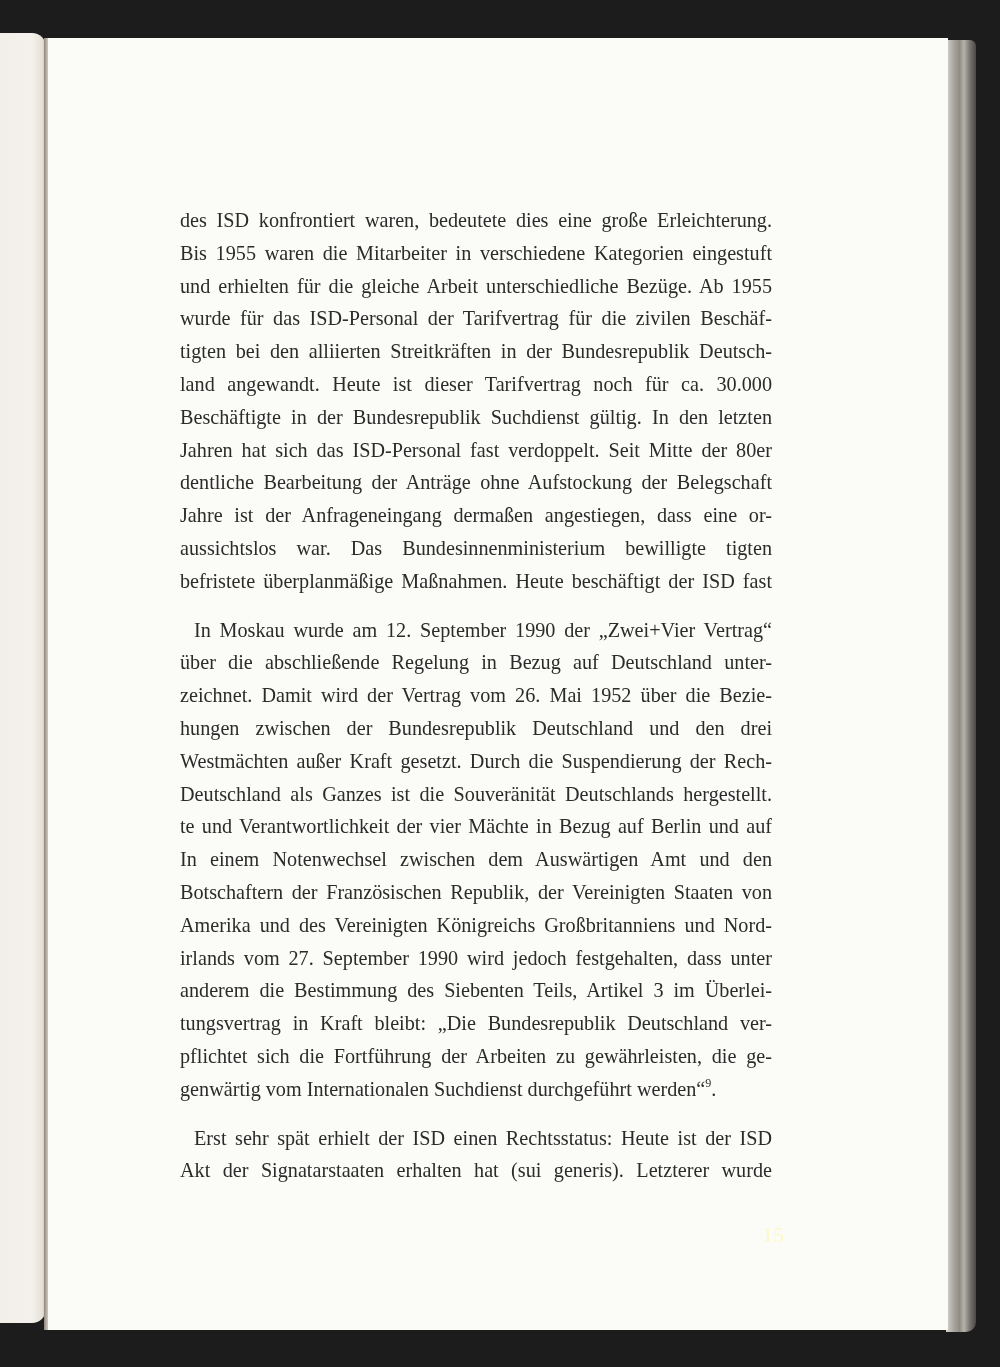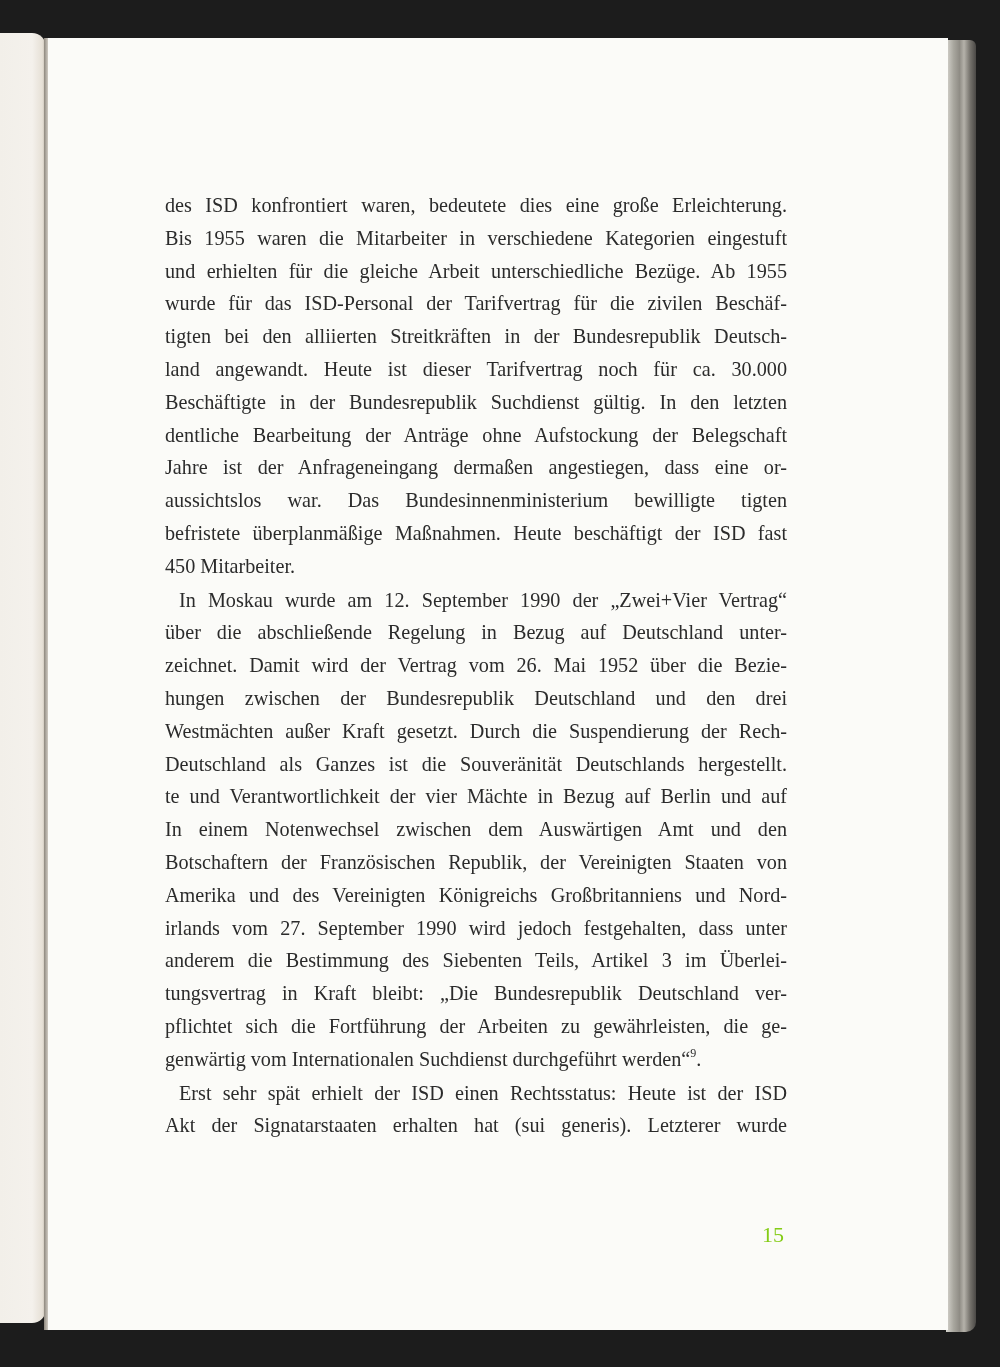--- a/index.html
+++ b/index.html
@@ -31,56 +31,56 @@
     }
     .right-page {
       position: absolute; left: 48px; top: 38px; width: 900px; height: 1292px;
       background: #fbfbf8;
     }
     .text-block {
       position: absolute; left: 164px; top: 188px; width: 624px;
       font-size: 20.2px; line-height: 32.8px; color: #2b2b2b;
       text-align: justify;
     }
-    .text-block p { margin: 1px; }
+    .text-block p { margin: 16px; }
     .line {
       display: block; text-align: justify; text-align-last: justify;
       white-space: nowrap; overflow: visible; height: 32.8px;
     }
     .line.last { text-align-last: left; }
     .indent { padding-left: 14px; }
     sup { font-size: 12px; line-height: 0; vertical-align: 9px; }
     .page-number {
       position: absolute; left: 762px; top: 1222px;
-      font-size: 22px; color: #84cc16;
+      font-size: 22px; color: #fef9c3;
     }
   </style>
 </head>
 <body>
 
 <div class="bg-noise"></div>
 <div class="left-page"></div>
 <div class="page-stack"></div>
 <div class="right-page"></div>
 <div class="spine"></div>
 
 <div class="text-block">
   <p>
     <span class="line">des ISD konfrontiert waren, bedeutete dies eine große Erleichterung.</span>
     <span class="line">Bis 1955 waren die Mitarbeiter in verschiedene Kategorien eingestuft</span>
     <span class="line">und erhielten für die gleiche Arbeit unterschiedliche Bezüge. Ab 1955</span>
     <span class="line">wurde für das ISD-Personal der Tarifvertrag für die zivilen Beschäf-</span>
     <span class="line">tigten bei den alliierten Streitkräften in der Bundesrepublik Deutsch-</span>
     <span class="line">land angewandt. Heute ist dieser Tarifvertrag noch für ca. 30.000</span>
     <span class="line">Beschäftigte in der Bundesrepublik Suchdienst gültig. In den letzten</span>
+    <span class="line">Jahren hat sich das ISD-Personal fast verdoppelt. Seit Mitte der 80er</span>
     <span class="line">dentliche Bearbeitung der Anträge ohne Aufstockung der Belegschaft</span>
     <span class="line">Jahre ist der Anfrageneingang dermaßen angestiegen, dass eine or-</span>
     <span class="line">aussichtslos war. Das Bundesinnenministerium bewilligte tigten</span>
     <span class="line">befristete überplanmäßige Maßnahmen. Heute beschäftigt der ISD fast</span>
-    <span class="line last">450 Mitarbeiter.</span>
   </p>
   <p>
     <span class="line indent">In Moskau wurde am 12. September 1990 der „Zwei+Vier Vertrag“</span>
     <span class="line">über die abschließende Regelung in Bezug auf Deutschland unter-</span>
     <span class="line">zeichnet. Damit wird der Vertrag vom 26. Mai 1952 über die Bezie-</span>
     <span class="line">hungen zwischen der Bundesrepublik Deutschland und den drei</span>
     <span class="line">Westmächten außer Kraft gesetzt. Durch die Suspendierung der Rech-</span>
     <span class="line">Deutschland als Ganzes ist die Souveränität Deutschlands hergestellt.</span>
     <span class="line">te und Verantwortlichkeit der vier Mächte in Bezug auf Berlin und auf</span>
     <span class="line">In einem Notenwechsel zwischen dem Auswärtigen Amt und den</span>

